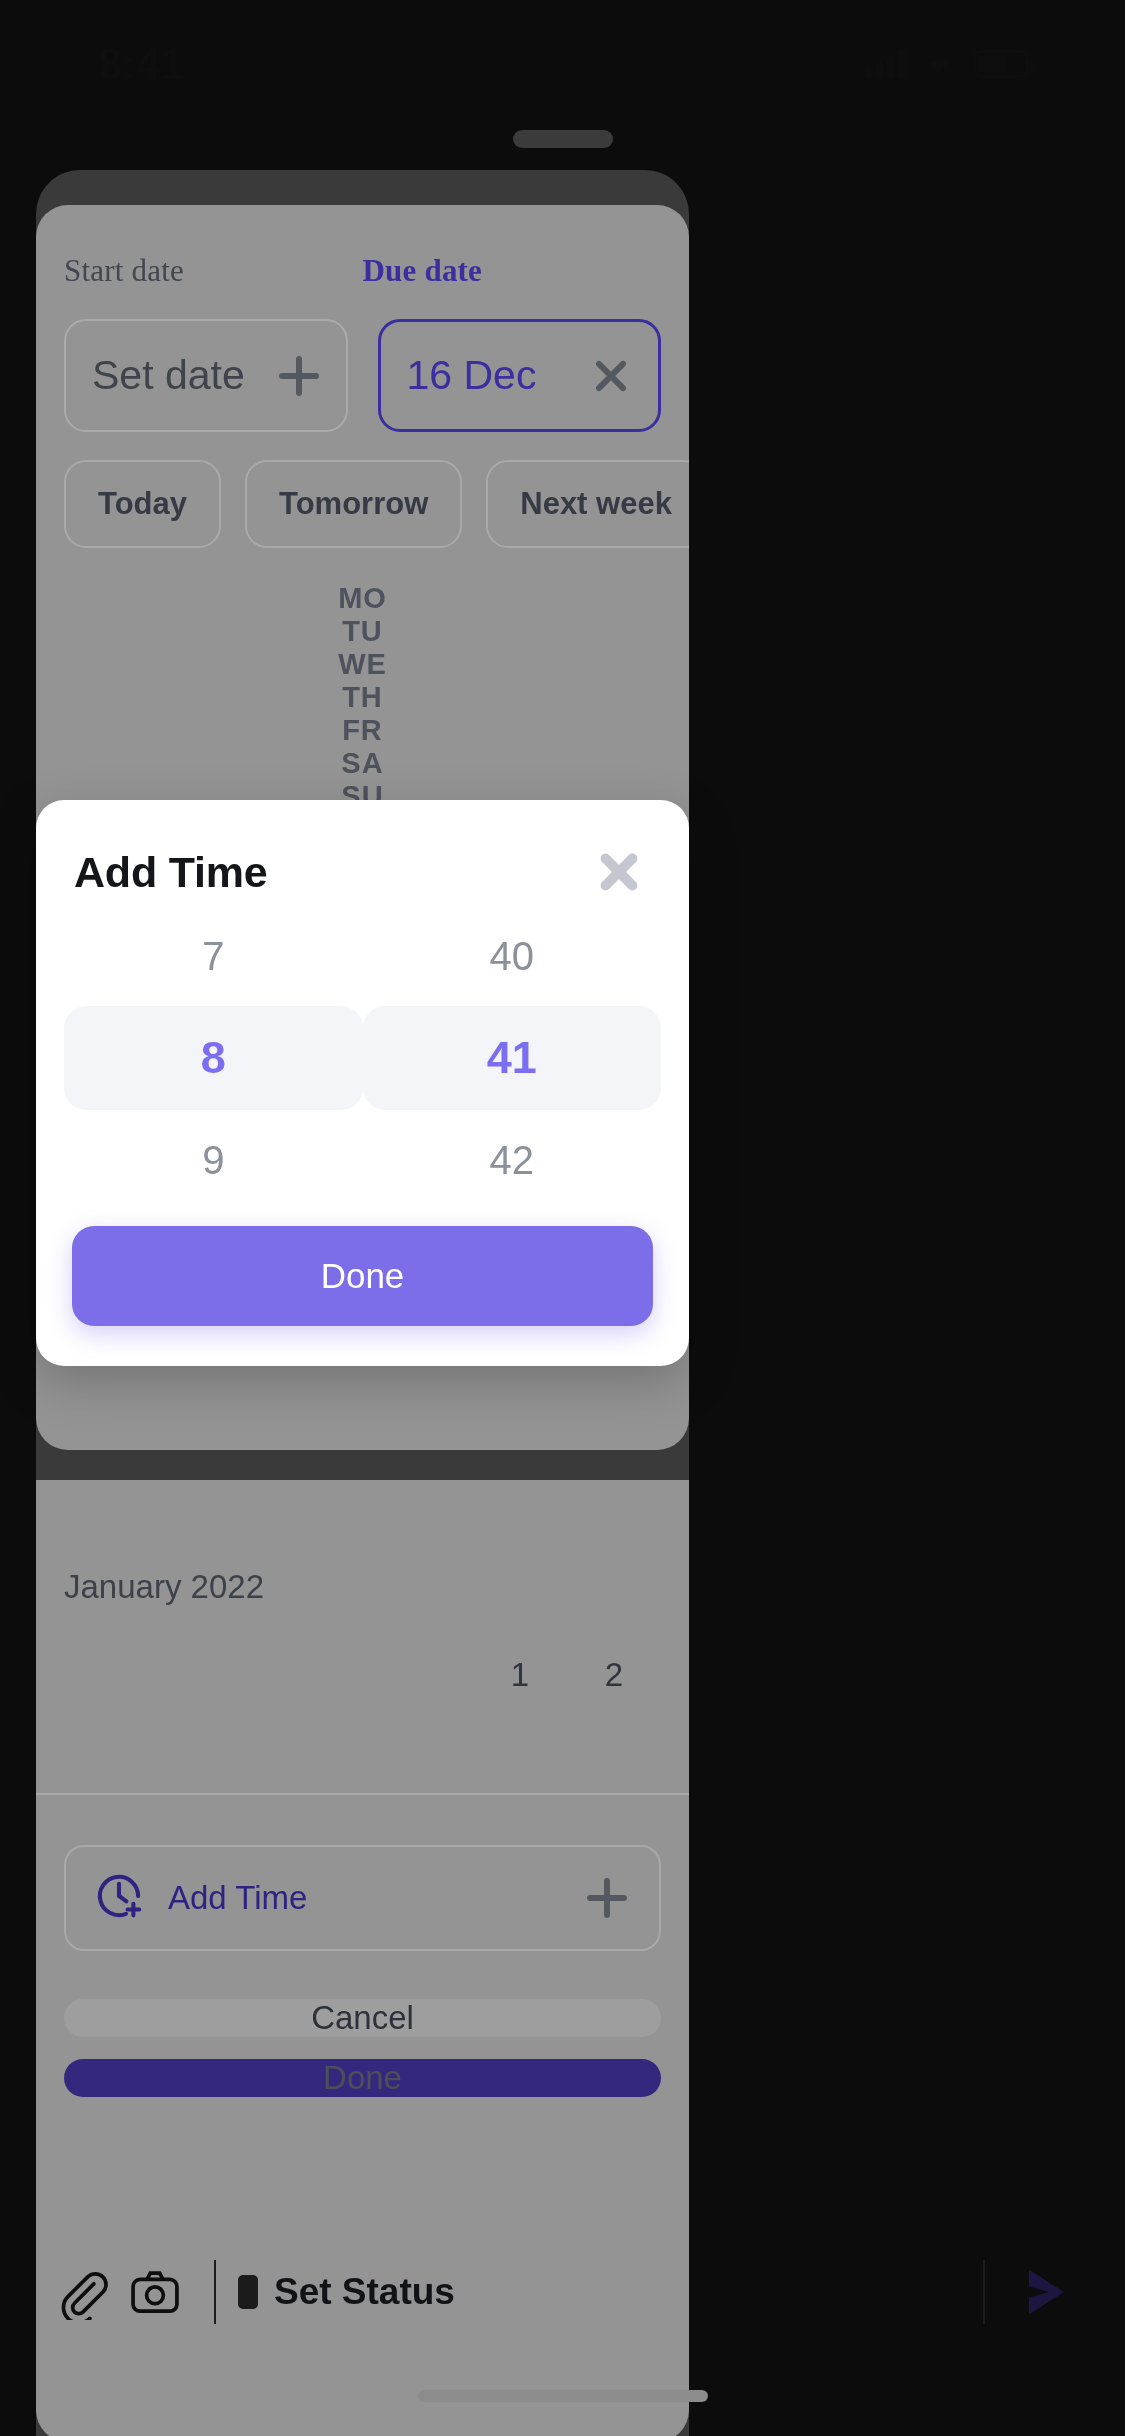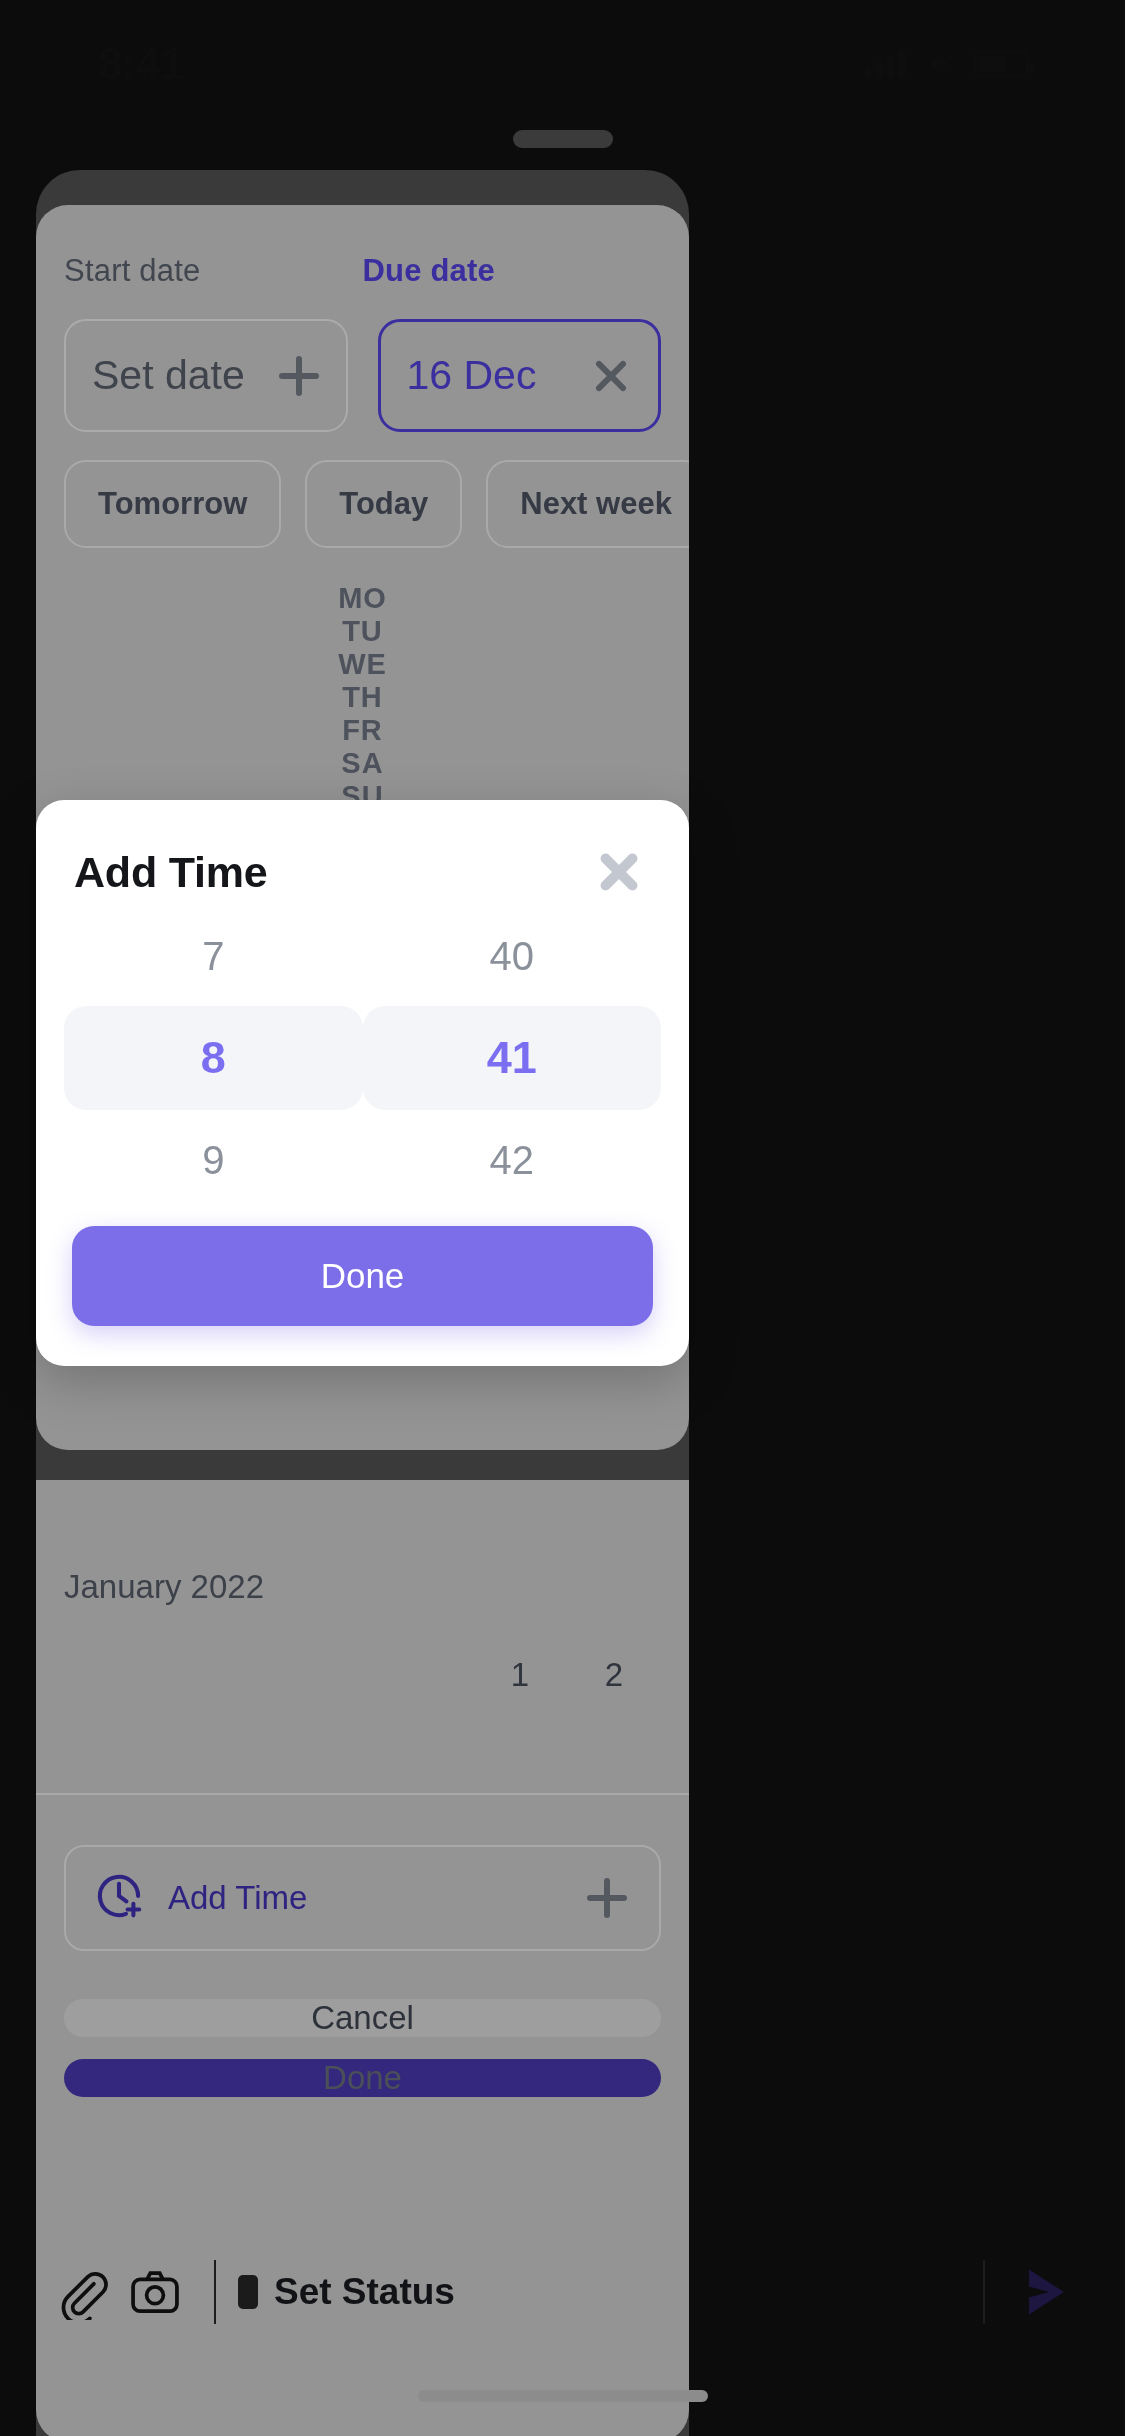--- a/index.html
+++ b/index.html
@@ -60,21 +60,21 @@
     border-radius:32px;
     overflow:hidden;
   }
   #sheet-inner { padding:0 28px; position:relative; height:100%; }
 
   
   .label-row {
     display:flex; padding-top:48px;
   }
   .label-col { width:50%; }
-  .lbl { font-size:31px; letter-spacing:0.2px; }
+  .lbl { font-size:31px; letter-spacing:0.2px;font-family:Liberation Serif, serif; }
   .lbl.muted { color:#41464f; }
   .lbl.accent { color:#3b2fa0; font-weight:700; }
 
   
   .chip-row { display:flex; gap:30px; margin-top:30px; }
   .date-chip {
     width:285px; height:113px; border-radius:22px;
     display:flex; align-items:center; justify-content:space-between;
     padding:0 26px; font-size:41px;
   }
@@ -249,22 +249,22 @@
           <span>Set date</span>
           <span class="ic-plus"></span>
         </div>
         <div class="date-chip active">
           <span>16 Dec</span>
           <span class="ic-x"></span>
         </div>
       </div>
 
       <div class="quick-row">
+        <div class="quick-chip">Today</div>
         <div class="quick-chip">Tomorrow</div>
-        <div class="quick-chip">Today</div>
         <div class="quick-chip">Next week</div>
 
       </div>
 
       <div class="wd-row">
         <div class="wd">MO</div>
         <div class="wd">TU</div>
         <div class="wd">WE</div>
         <div class="wd">TH</div>
         <div class="wd">FR</div>

